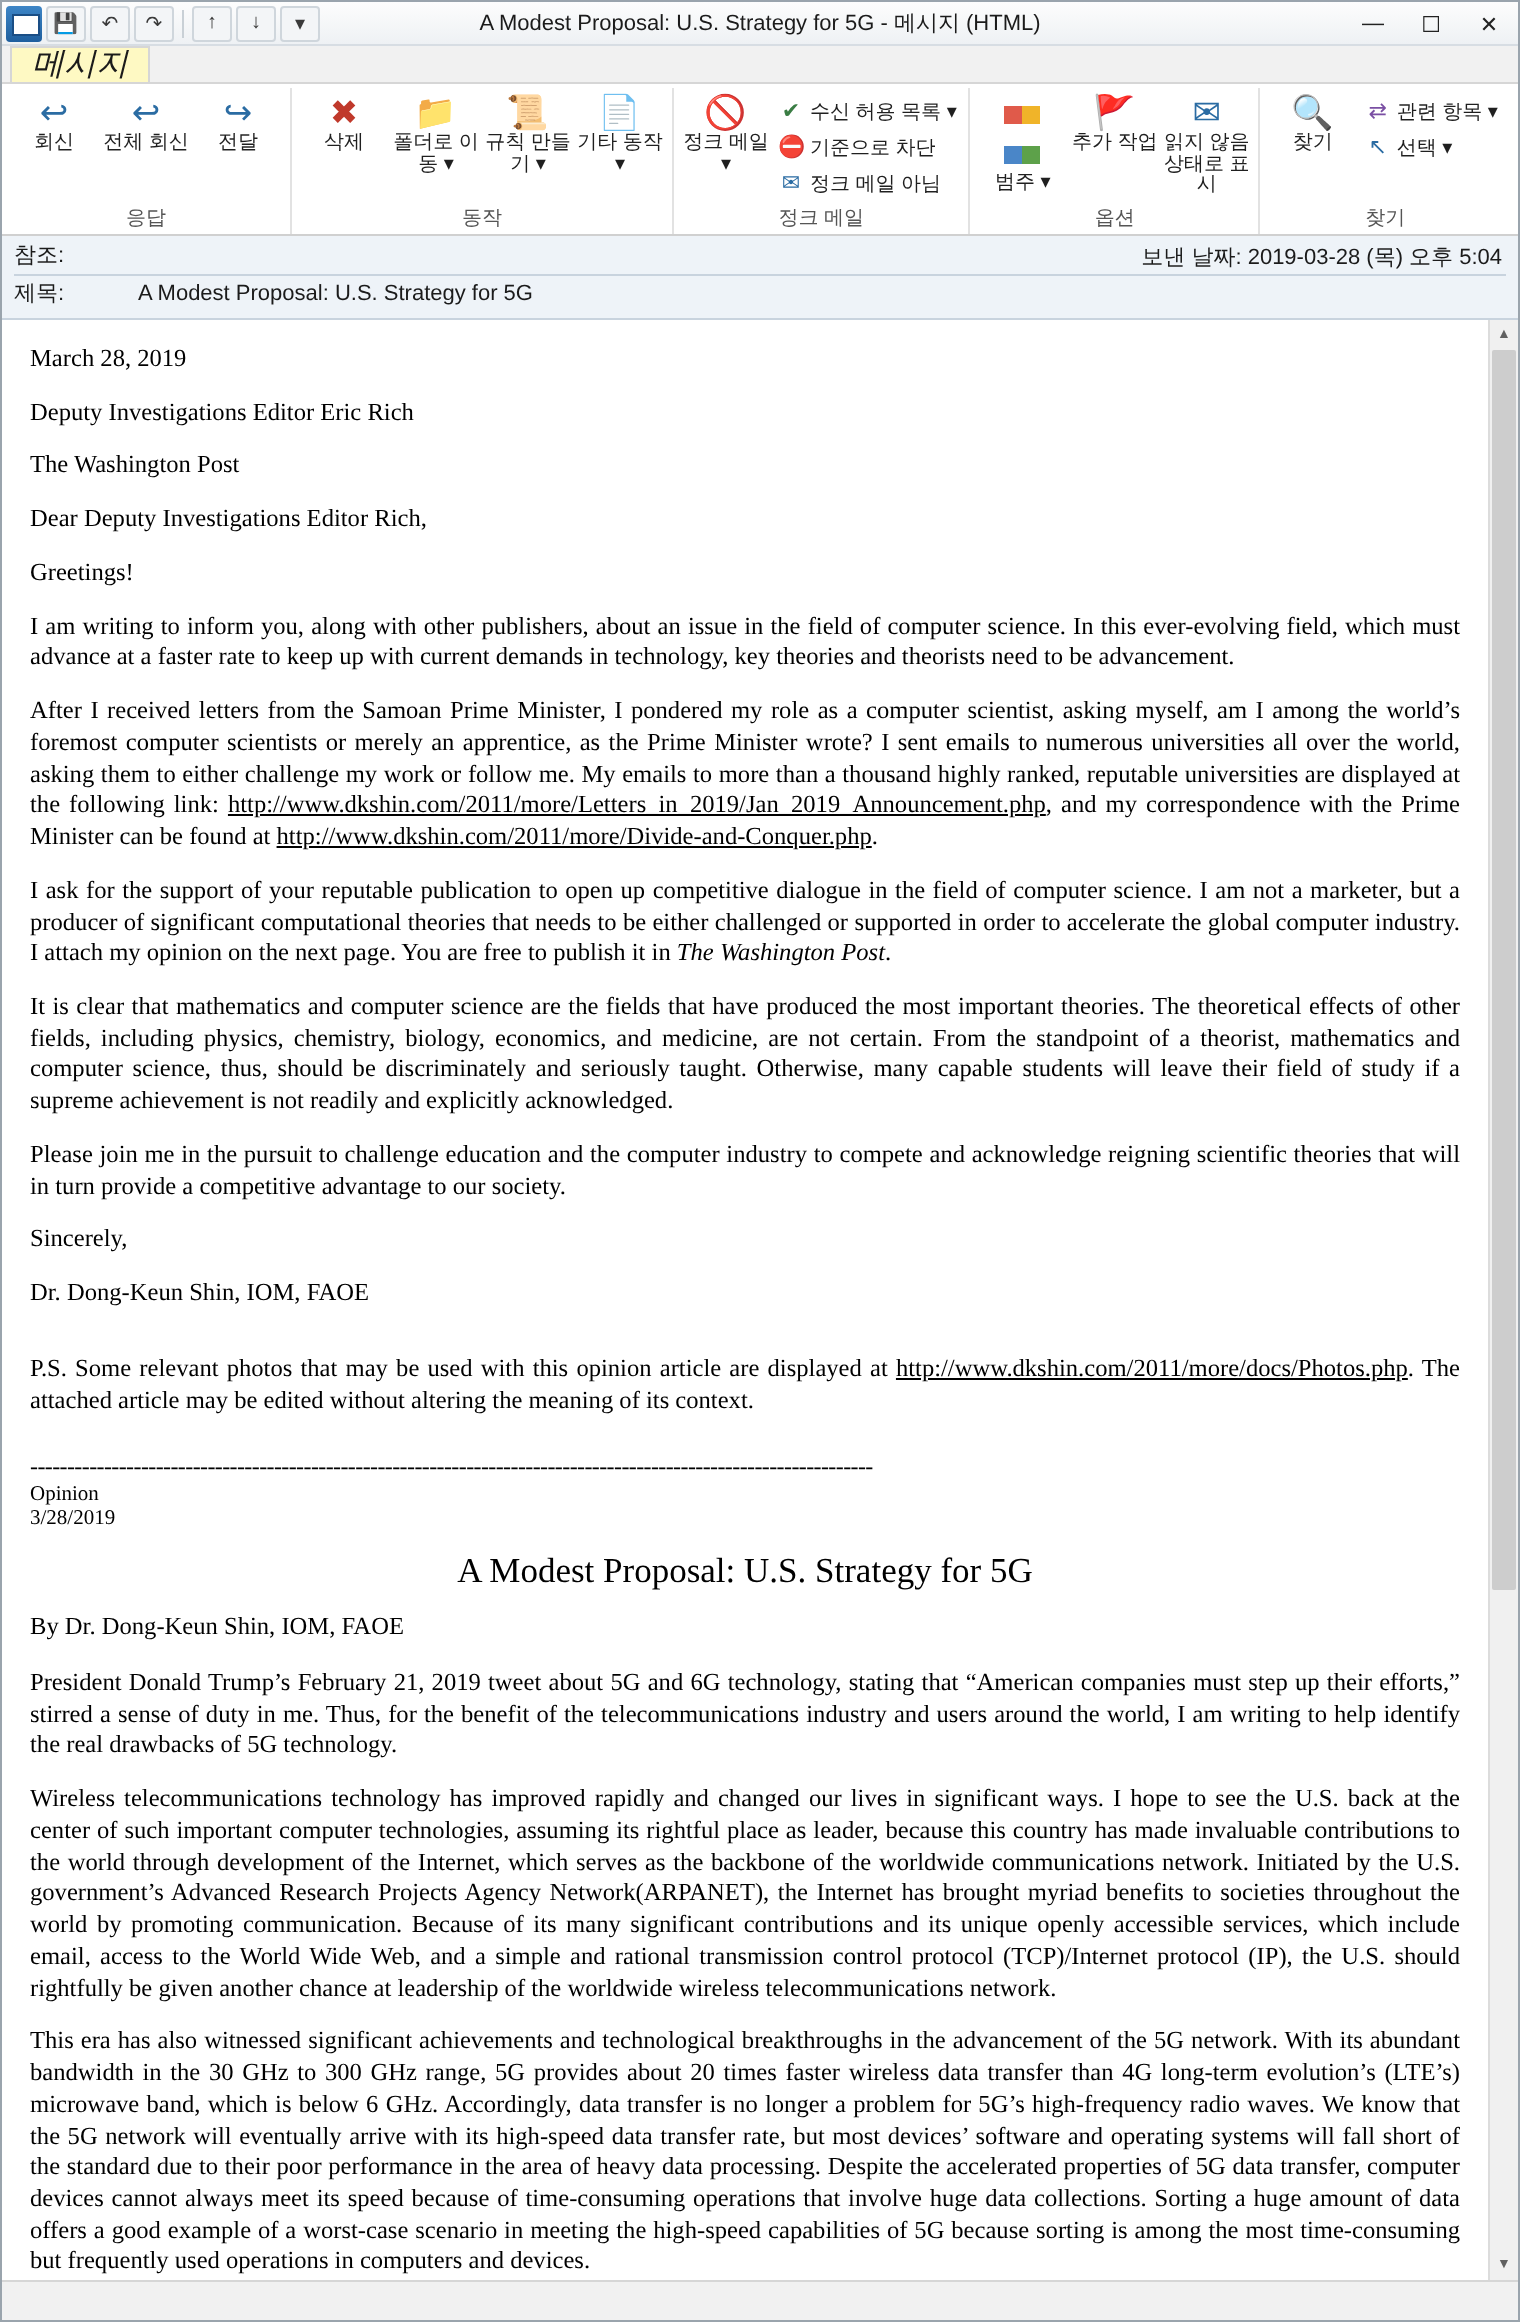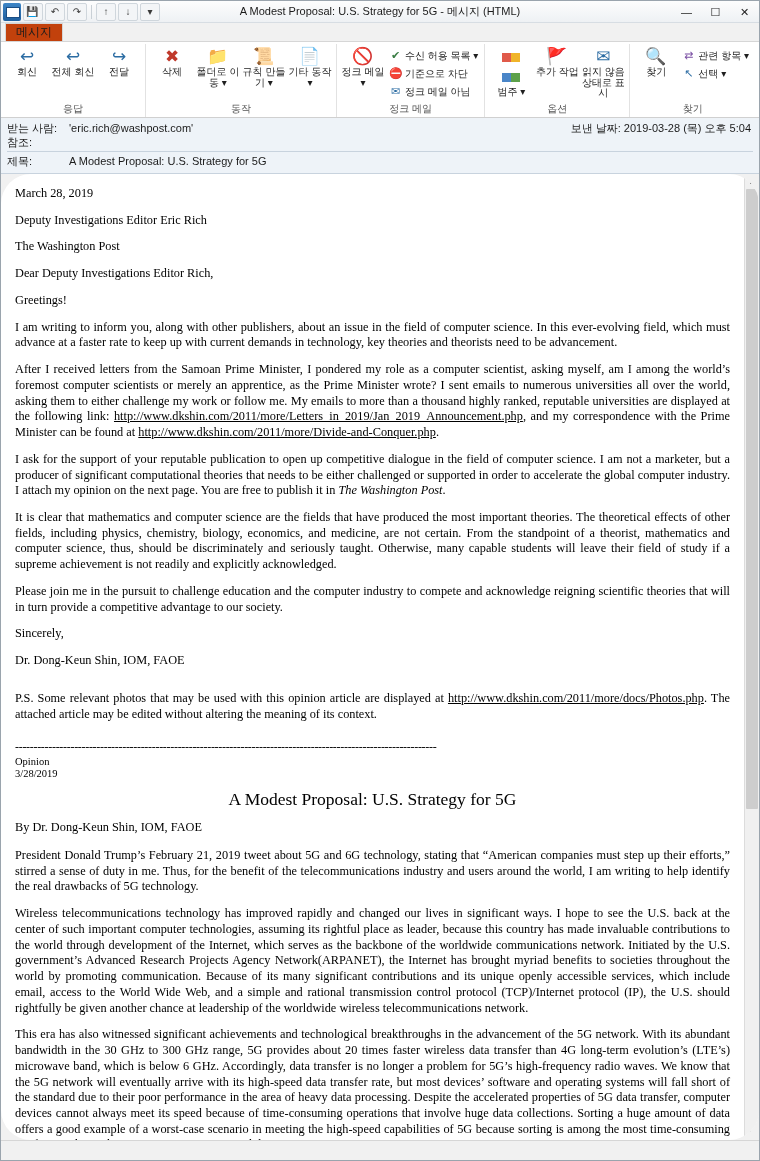--- a/index.html
+++ b/index.html
@@ -69,26 +69,27 @@
   .tabrow {
     height: 19px;
     background: #f1f1f1;
     border-bottom: 1px solid #d6d6d6;
     display: flex; align-items: flex-end;
     padding-left: 4px;
   }
   .tab {
     height: 18px;
     padding: 0 10px;
-    font-size: 12px;
+    font-size: 16px;
     display: flex; align-items: center;
-    background: #c2410c;
+    background: #fef9c3;
     border: 1px solid #d6d6d6;
     border-bottom: none;
     color: #1b1b1b;
+    font-style: italic;
   }
   
   .ribbon {
     background: #fff;
     border-bottom: 1px solid #d0d0d0;
     display: flex;
     height: 76px;
     padding-top: 2px;
   }
   .rgroup {
@@ -146,21 +147,20 @@
   .hdate {
     position: absolute; right: 8px; top: 3px;
     font-size: 11px; color: #1b1b1b;
   }
   
   .bodywrap {
     flex: 1;
     display: flex;
     background: #fff;
     overflow: hidden;
-    border-radius: 30px;
   }
   .body {
     flex: 1;
     padding: 12px 14px 10px 14px;
     font-family: "Liberation Serif", serif;
     font-size: 12.3px;
     line-height: 1.28;
     color: #000;
     overflow: hidden;
     text-align: justify;
@@ -359,24 +359,20 @@
     </div>
 
   </div>
 
   <div class="msgheader">
     <div class="hdate">
       <span>보낸 날짜:</span>
       <span>2019-03-28 (목) 오후 5:04</span>
     </div>
     <div class="hrow">
-      <span class="hlabel">받는 사람:</span>
-      <span class="hvalue">'eric.rich@washpost.com'</span>
-    </div>
-    <div class="hrow">
       <span class="hlabel">참조:</span>
       <span class="hvalue"></span>
     </div>
     <div class="hrow" style="border-top:1px solid #c8d3de;margin-top:2px;padding-top:2px">
       <span class="hlabel">제목:</span>
       <span class="hvalue">A Modest Proposal: U.S. Strategy for 5G</span>
     </div>
   </div>
 
   <div class="bodywrap">

